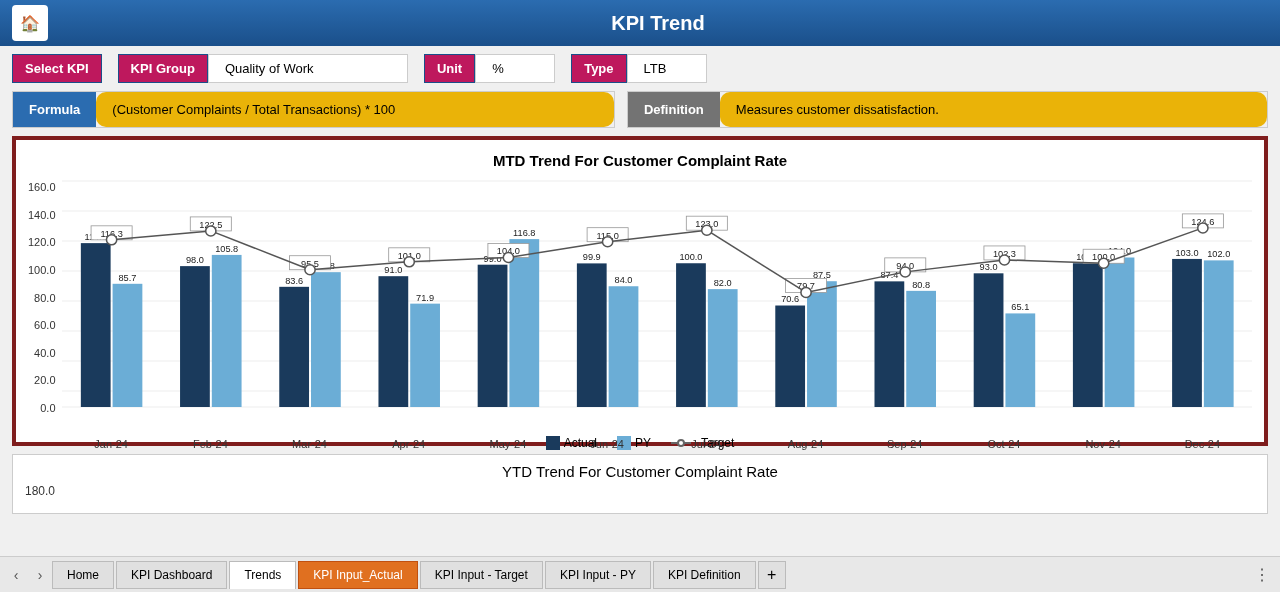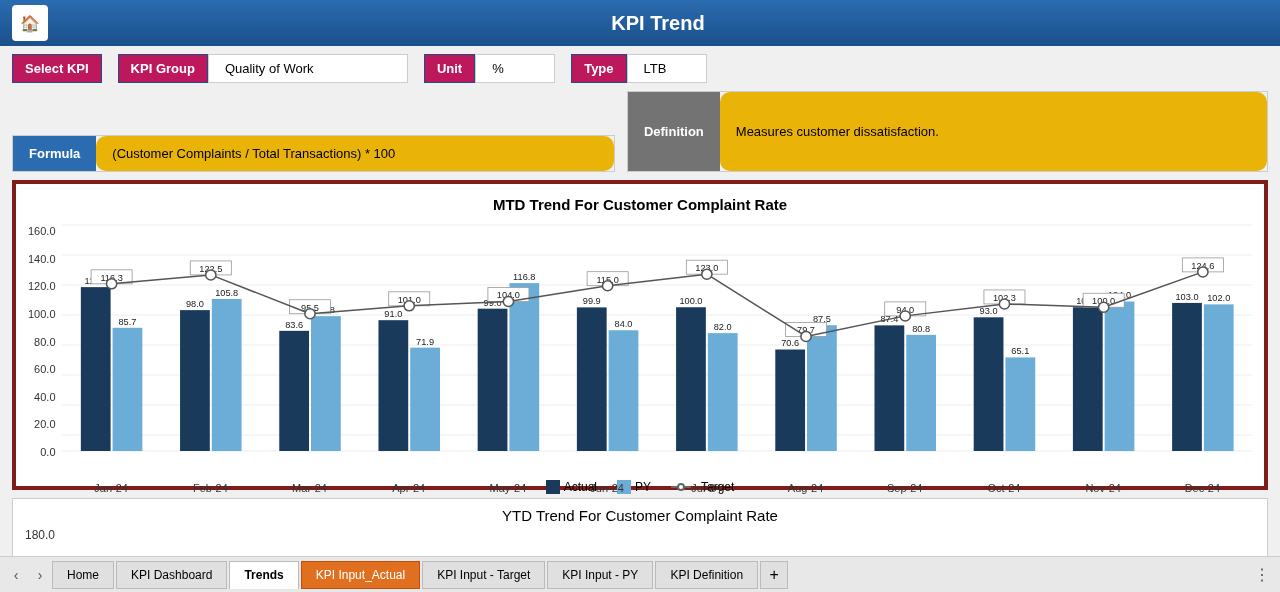--- a/index.html
+++ b/index.html
@@ -86,21 +86,21 @@
     }
     .tab-nav {
       width: 24px; height: 28px; display: flex; align-items: center; justify-content: center;
       cursor: pointer; font-size: 14px; color: #555;
     }
     .tab-item {
       padding: 4px 14px; font-size: 12px; cursor: pointer;
       border: 1px solid #bbb; background: #e0e0e0; margin-right: 2px;
       white-space: nowrap; height: 28px; display: flex; align-items: center;
     }
-    .tab-item.active { background: white; border-bottom: none; font-weight: bold; }
+    .tab-item.active { background: white; border-bottom: none; font-weight: normal; }
     .tab-item.orange { background: #e07020; color: white; border-color: #c05010; }
     .tab-add {
       width: 28px; height: 28px; display: flex; align-items: center; justify-content: center;
       border: 1px solid #bbb; cursor: pointer; font-size: 16px; background: #e0e0e0;
     }
     .tab-more {
       margin-left: auto; width: 28px; height: 28px; display: flex; align-items: center;
       justify-content: center; cursor: pointer; font-size: 16px; color: #555;
     }
 
@@ -136,21 +136,21 @@
       <div class="control-label">Unit</div>
       <div class="control-value">%</div>
     </div>
     <div class="control-group">
       <div class="control-label">Type</div>
       <div class="control-value">LTB</div>
     </div>
   </div>
 
   <div class="formula-row">
-    <div class="formula-box" style="flex:0 0 48%;margin-top:44px;">
+    <div class="formula-box" style="flex:0 0 48%;">
       <div class="formula-tab">Formula</div>
       <div class="formula-content">(Customer Complaints / Total Transactions) * 100</div>
     </div>
     <div class="formula-box" style="flex:1;">
       <div class="definition-tab">Definition</div>
       <div class="formula-content">Measures customer dissatisfaction.</div>
     </div>
   </div>
 
   <div class="chart-container" style="height:310px;">

